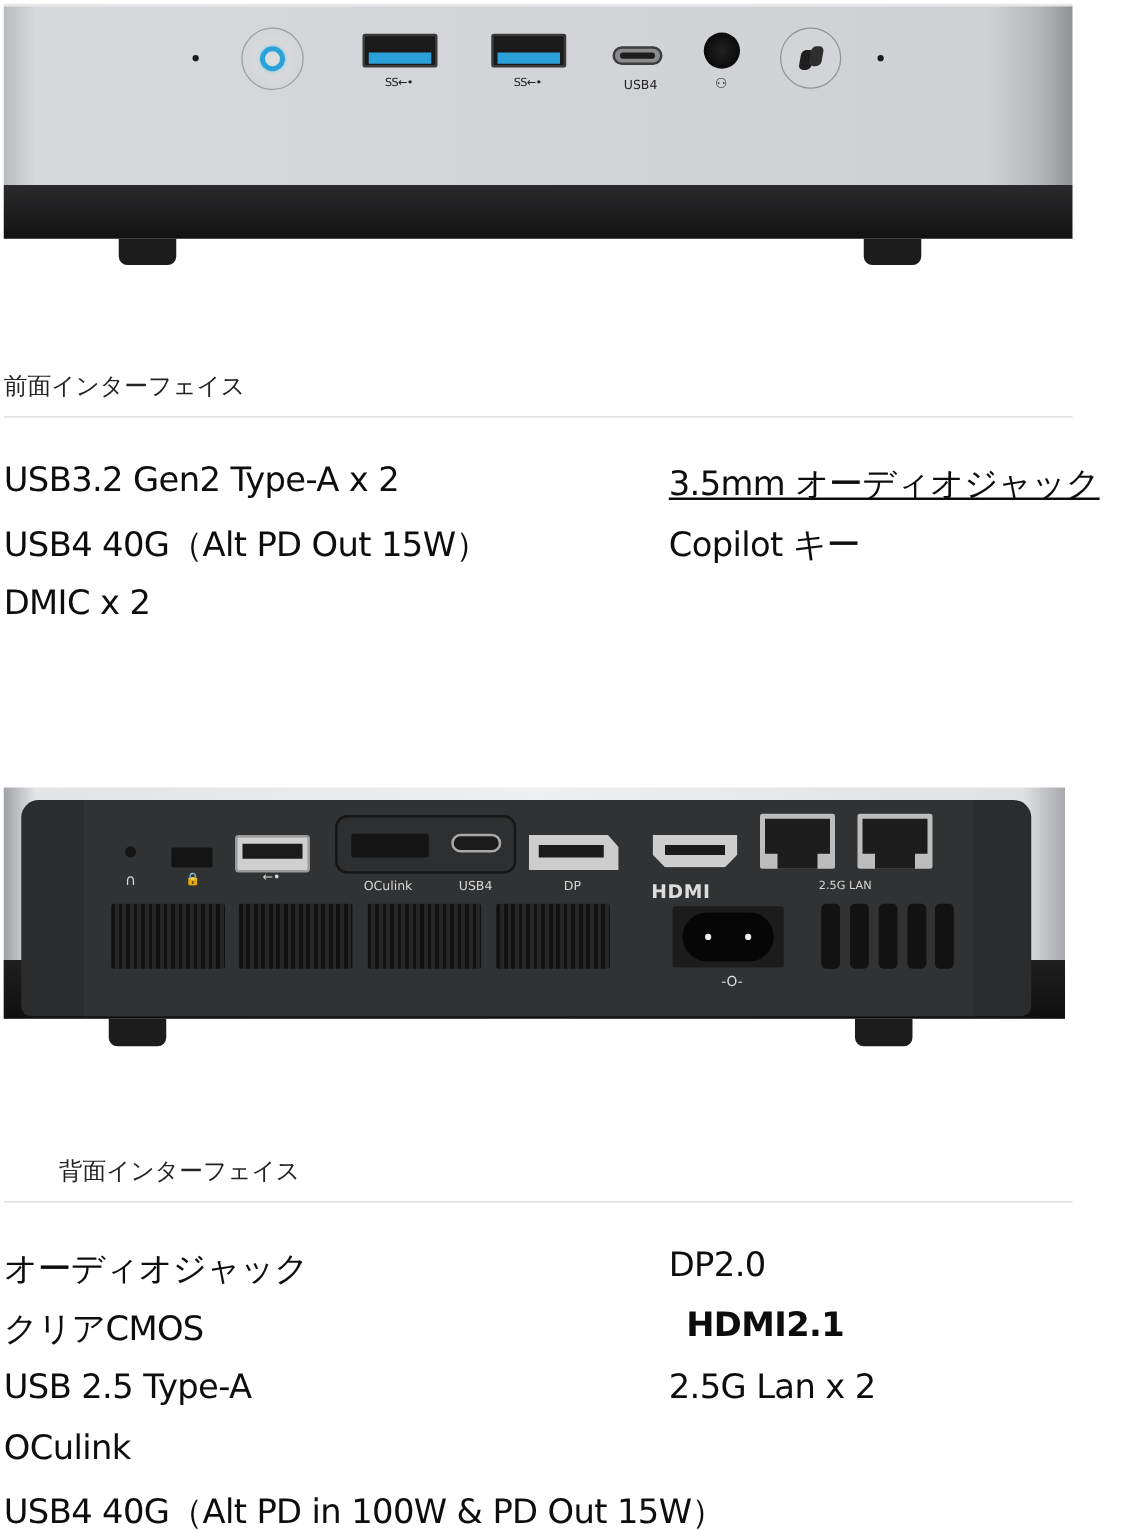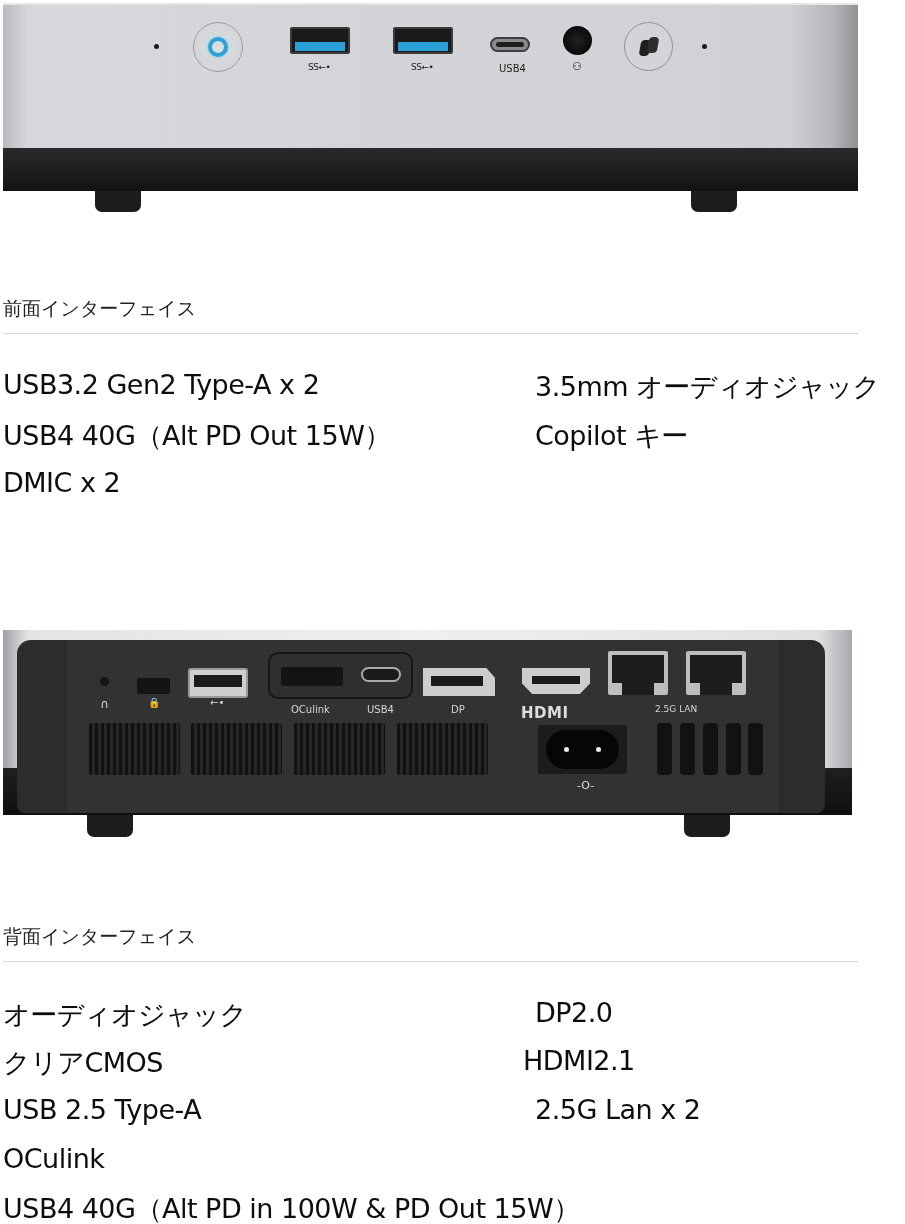--- a/index.html
+++ b/index.html
@@ -140,21 +140,21 @@
 <div class="copilot-btn">
   <div class="copilot-glyph"></div>
 </div>
 
 <div class="section-title" style="top:296px;">前面インターフェイス</div>
 <div class="divider" style="top:333px;"></div>
 
 <div class="spec" style="left:3px; top:369px;">USB3.2 Gen2 Type-A x 2</div>
 <div class="spec" style="left:3px; top:418px;">USB4 40G（Alt PD Out 15W）</div>
 <div class="spec" style="left:3px; top:467px;">DMIC  x 2</div>
-<div class="spec" style="left:535px; top:369px;">3.5mm オーディオジャック</div>
+<div class="spec" style="left:535px; top:369px;text-decoration:underline;">3.5mm オーディオジャック</div>
 <div class="spec" style="left:535px; top:418px;">Copilot キー</div>
 
 <div class="back-device">
   <div class="back-outer"></div>
   <div class="back-outer-lower"></div>
   <div class="back-panel">
     <div class="back-panel-inner"></div>
   </div>
   <div class="back-foot left"></div>
   <div class="back-foot right"></div>
@@ -194,23 +194,23 @@
   <div class="pin" style="left:58px;"></div>
 </div>
 <div class="power-symbol">-O-</div>
 
 <div class="grille" style="left:657px;"></div>
 <div class="grille" style="left:680px;"></div>
 <div class="grille" style="left:703px;"></div>
 <div class="grille" style="left:726px;"></div>
 <div class="grille" style="left:748px;"></div>
 
-<div class="section-title" style="top:924px;">背面インターフェイス</div>
+<div class="section-title" style="top:924px;margin-left:44px;">背面インターフェイス</div>
 <div class="divider" style="top:961px;"></div>
 
 <div class="spec" style="left:3px; top:997px;">オーディオジャック</div>
 <div class="spec" style="left:3px; top:1045px;">クリアCMOS</div>
 <div class="spec" style="left:3px; top:1094px;">USB 2.5 Type-A</div>
 <div class="spec" style="left:3px; top:1143px;">OCulink</div>
 <div class="spec" style="left:3px; top:1191px;">USB4 40G（Alt PD in 100W &amp; PD Out 15W）</div>
 <div class="spec" style="left:535px; top:997px;">DP2.0</div>
-<div class="spec" style="left:523px; top:1045px;">HDMI2.1</div>
+<div class="spec" style="left:549px; top:1045px;font-weight:bold;">HDMI2.1</div>
 <div class="spec" style="left:535px; top:1094px;">2.5G Lan  x 2</div>
 
 </body></html>

